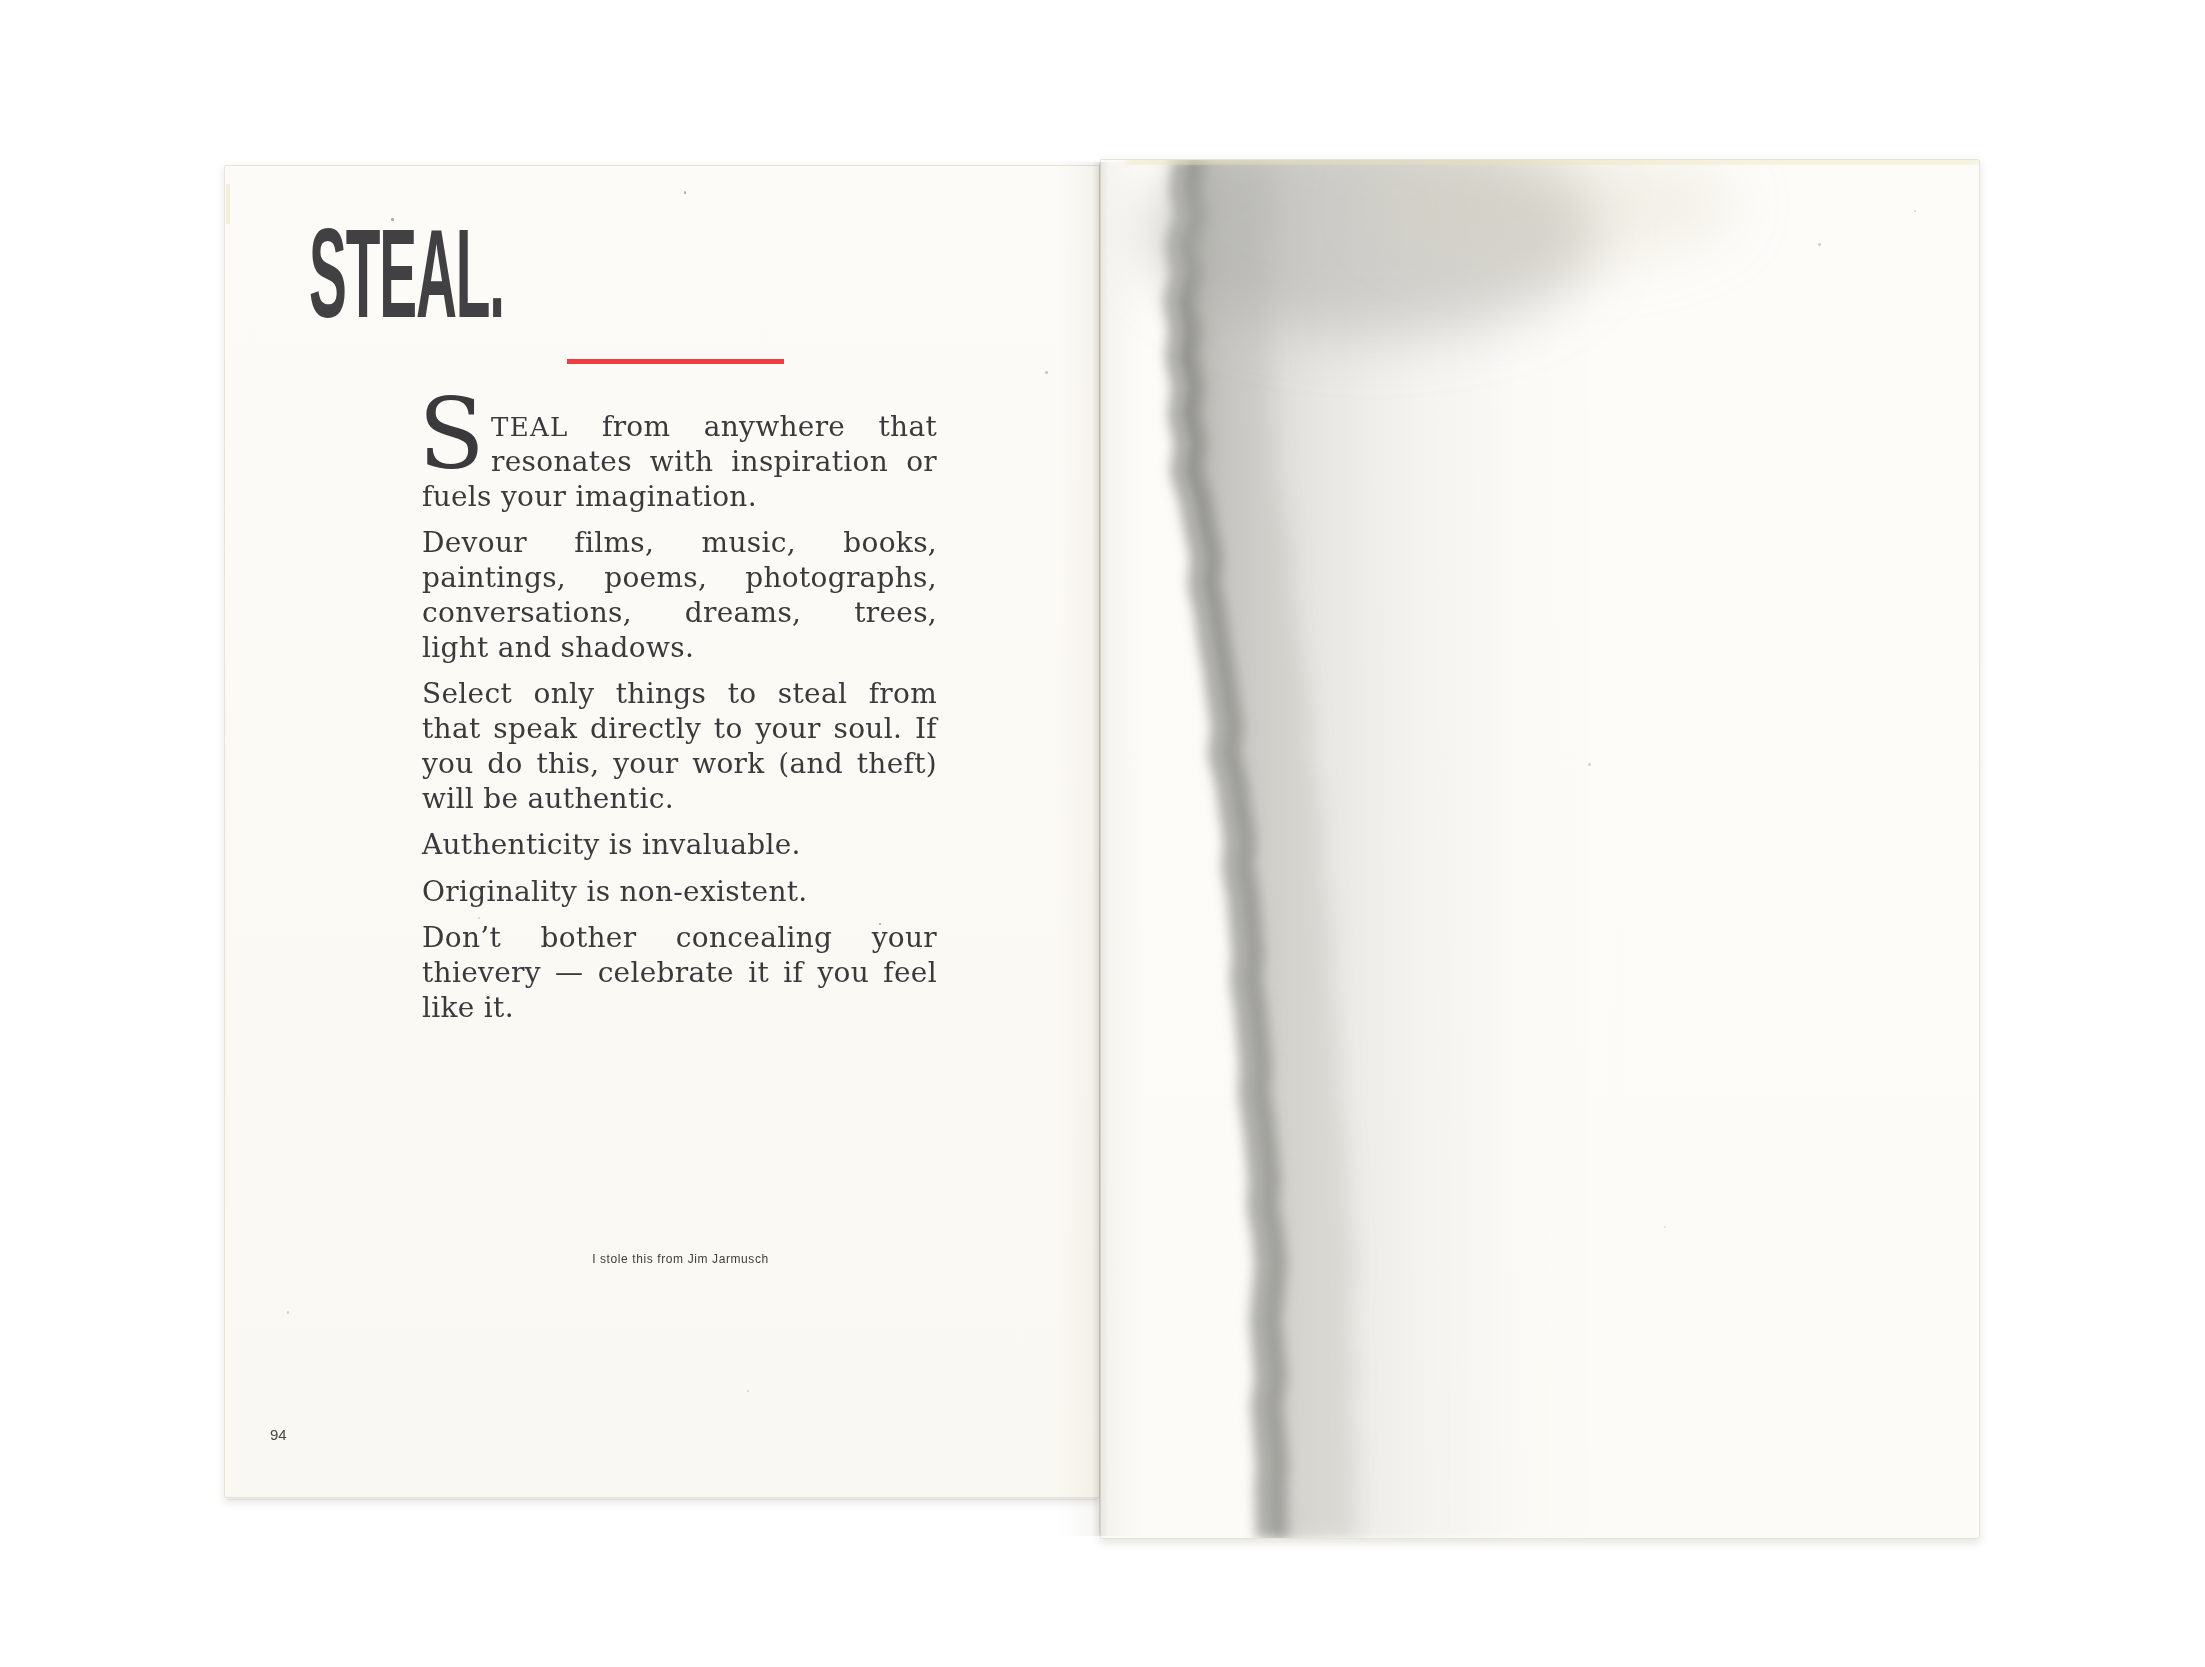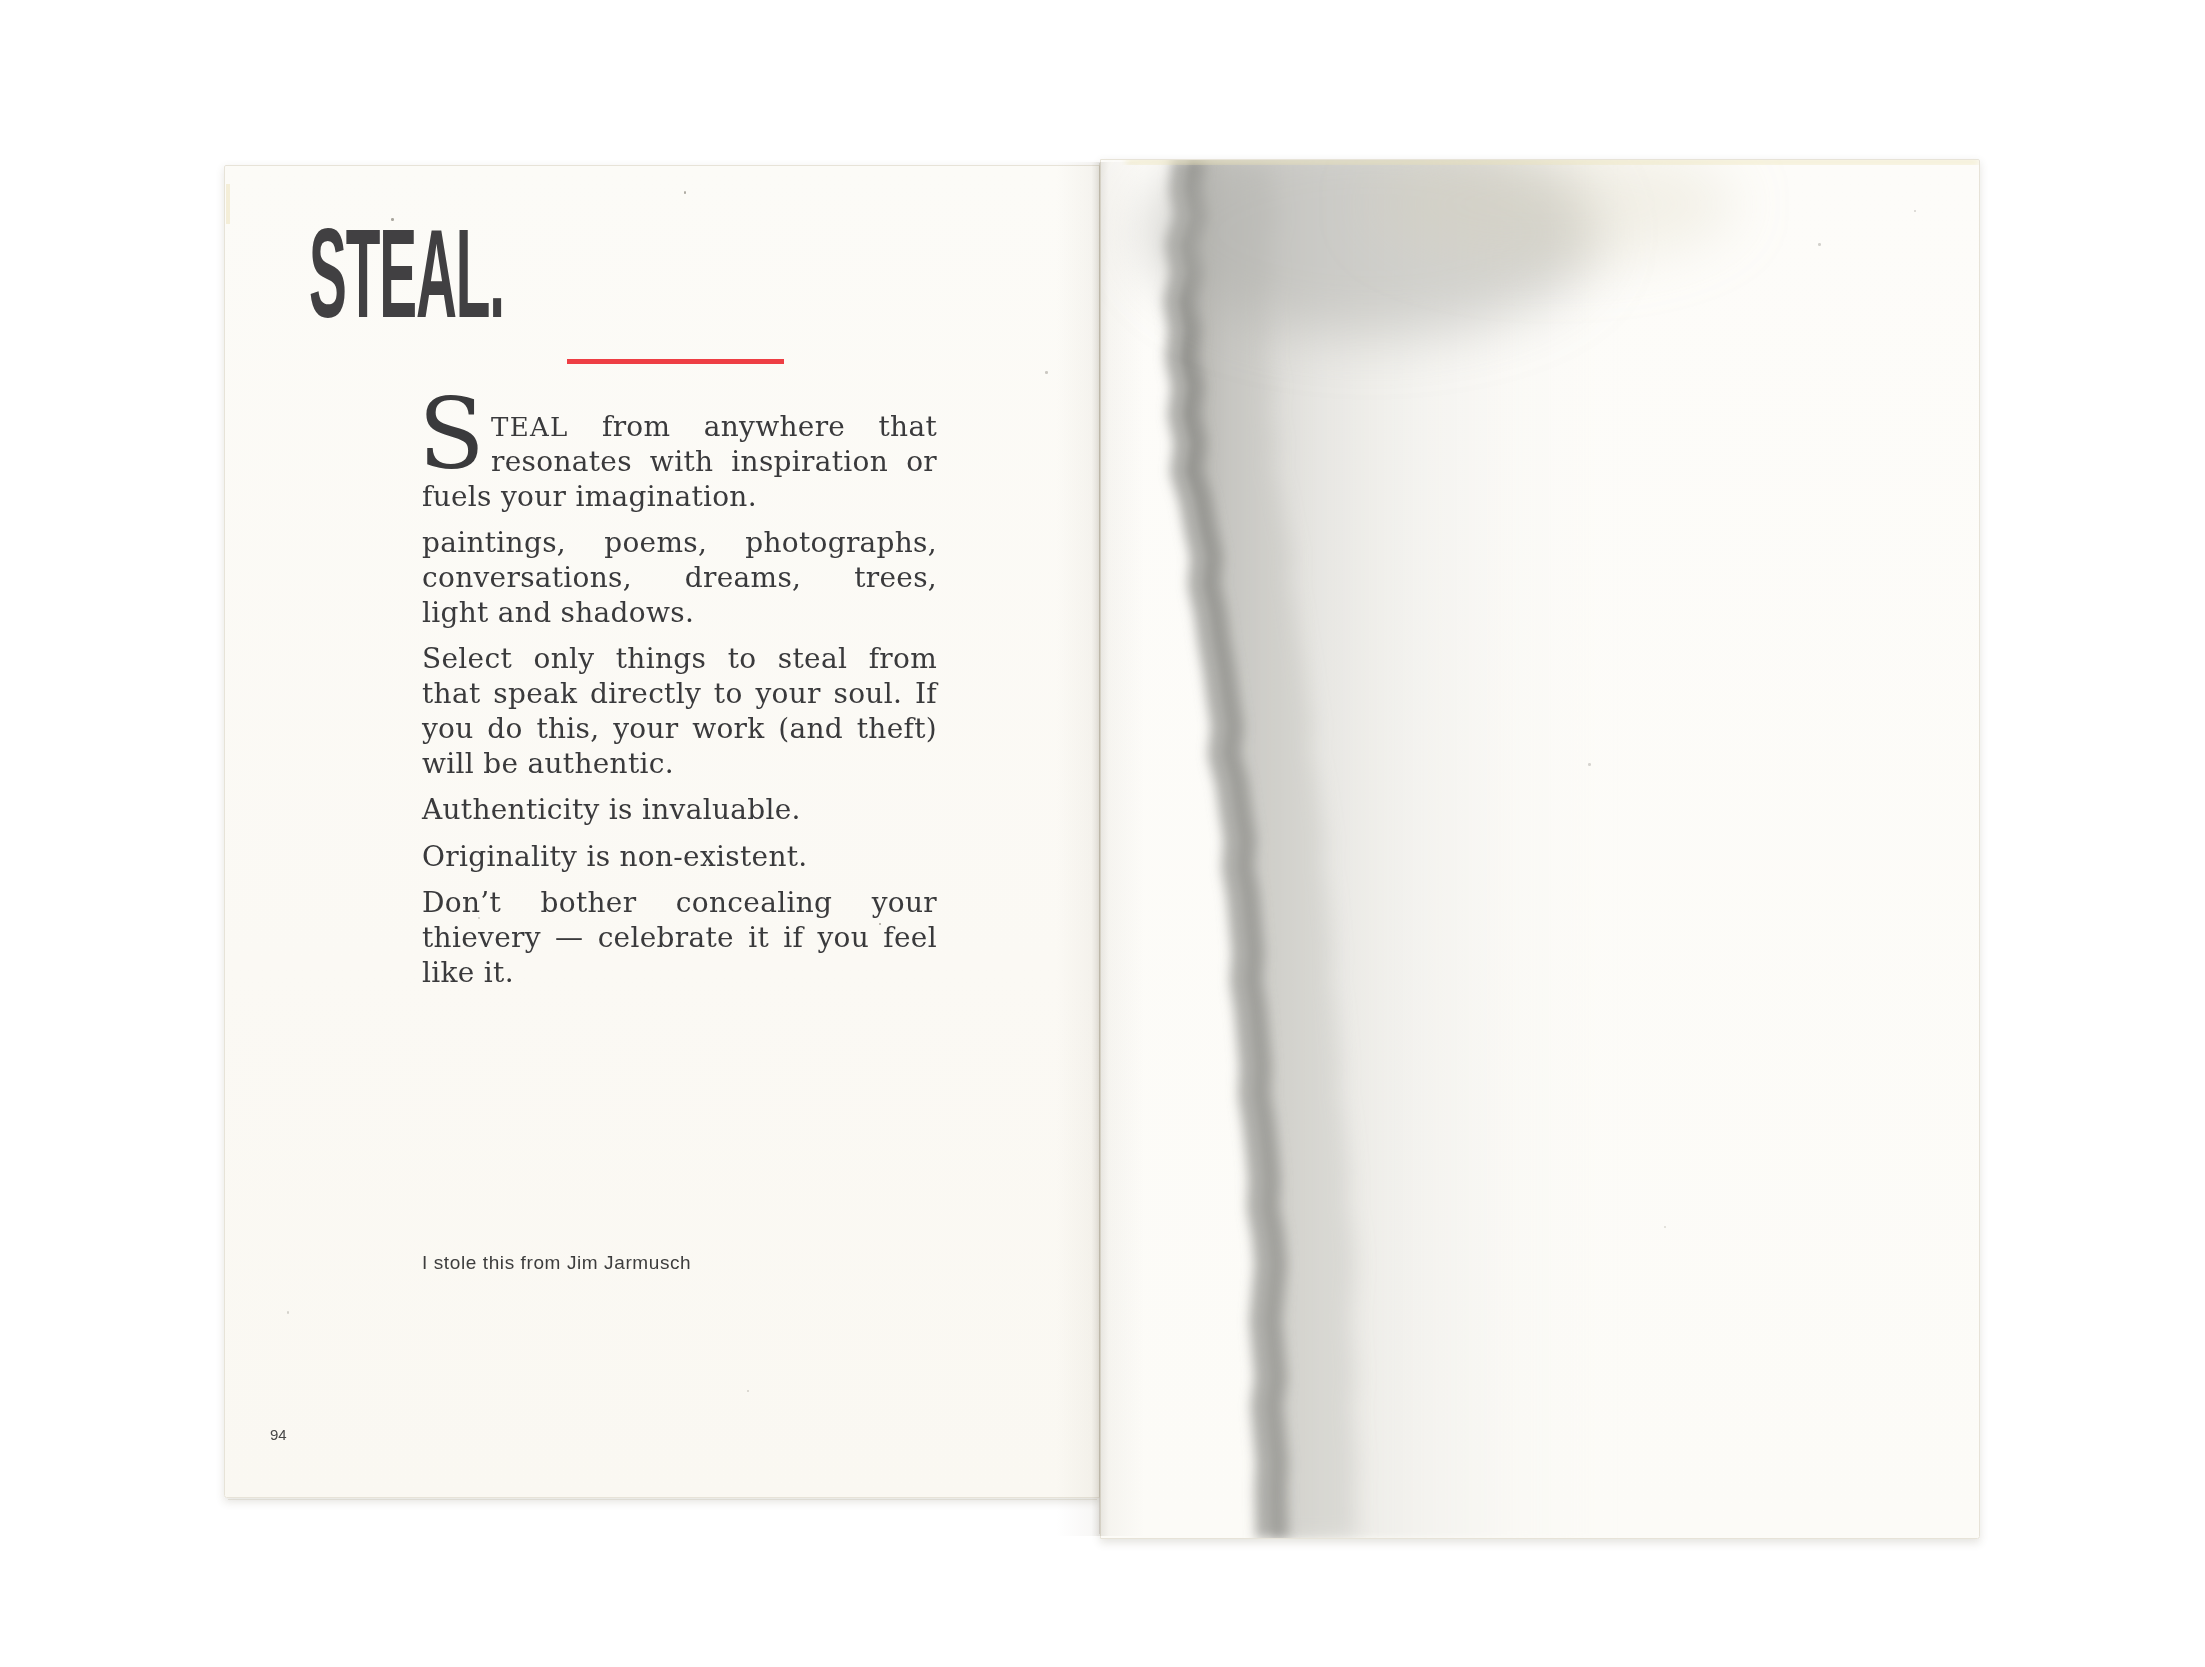--- a/index.html
+++ b/index.html
@@ -42,21 +42,21 @@
           white-space:nowrap; }
   .line.last { text-align-last:left; }
   .line.indent { padding-left:69px; }
   .caps { font-size:26px; letter-spacing:1.3px; }
   .red  { font-style:italic; color:#e75054; }
 
   .dropcap { position:absolute; left:-3.8px; top:-11.3px; font-family:"DejaVu Serif", serif;
              font-size:97px; line-height:1; color:#3a3a3c; }
 
   .attribution { position:absolute; left:197px; top:1086px; width:517px;
-                 text-align:left; font-size:19px; letter-spacing:0.6px; color:#3d3d3d; }
+                 text-align:center; font-size:12px; letter-spacing:0.6px; color:#3d3d3d; }
 
   .page-number { position:absolute; left:37px; top:1260px; font-size:15px; color:#474747;margin-left:8px; }
 
   
   .speck { position:absolute; border-radius:50%; background:rgba(70,64,52,.45); }
   .corner-mark { position:absolute; left:0.6px; top:17.6px; width:4.4px; height:40px;
                  background:#efe6c8; opacity:.65; }
 
   .torn-svg { position:absolute; left:0; top:0; width:100%; height:100%; }
 </style>
@@ -74,20 +74,21 @@
 
     <div class="body-text">
       <span class="dropcap">S</span>
 
     <div class="para">
           <div class="line indent"><span class="caps">TEAL</span><span> from anywhere that</span></div>
           <div class="line indent"><span>resonates with inspiration or</span></div>
           <div class="line last"><span>fuels your imagination.</span></div>
         </div>
         <div class="para">
+          <div class="line"><span>Devour films, music, books,</span></div>
           <div class="line"><span>paintings, poems, photographs,</span></div>
           <div class="line"><span>conversations, dreams, trees,</span></div>
           <div class="line last"><span>light and shadows.</span></div>
         </div>
         <div class="para">
           <div class="line"><span>Select only things to steal from</span></div>
           <div class="line"><span>that speak directly to your soul. If</span></div>
           <div class="line"><span>you do this, your work (and theft)</span></div>
           <div class="line last"><span>will be authentic.</span></div>
         </div>

